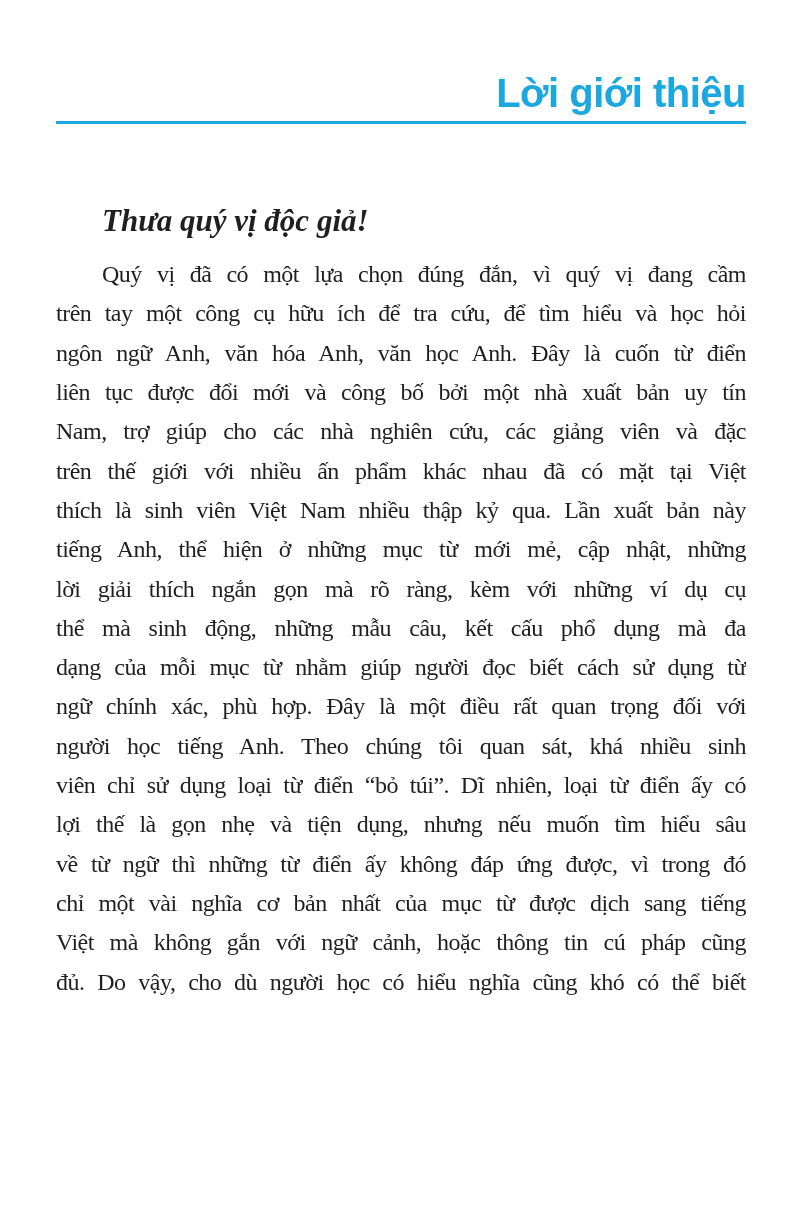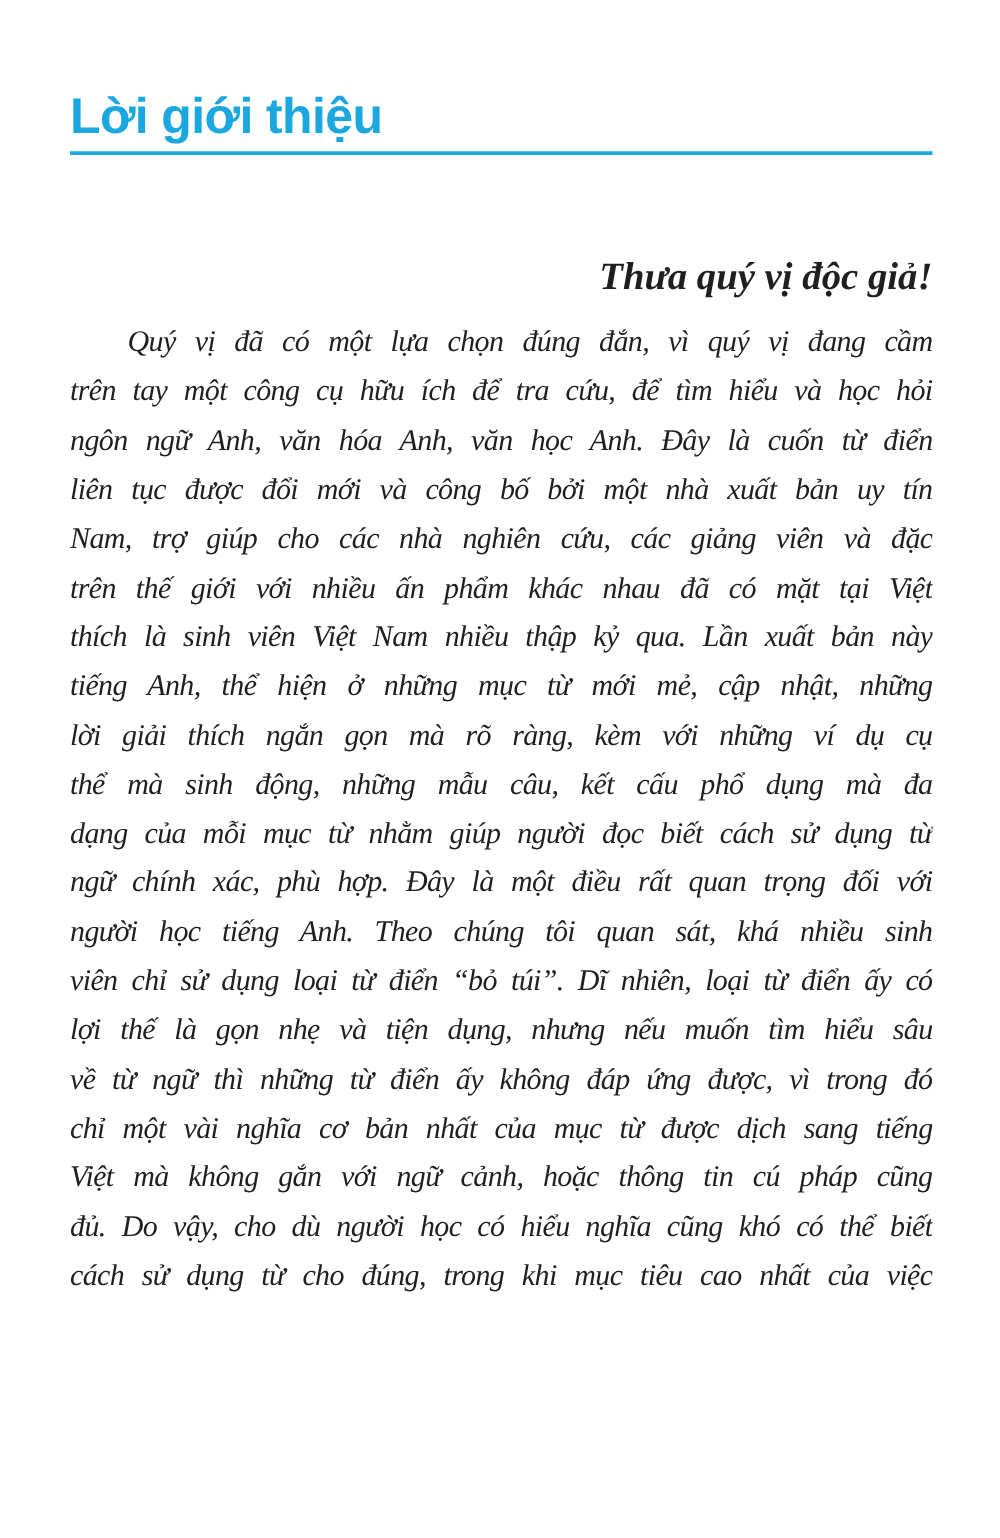--- a/index.html
+++ b/index.html
@@ -18,21 +18,21 @@
     height: 1230px;
     background: #fff;
     color: var(--text, #1f1f1f);
     font-family: "Liberation Serif", serif;
   }
   .header {
     margin: 70px 54px 0 56px;
   }
   .title {
     margin: 0;
-    text-align: left;
+    text-align: right;
     font-family: "Liberation Sans", sans-serif;
     font-weight: bold;
     font-size: 40px;
     line-height: 1.15;
     letter-spacing: -0.5px;
     color: var(--accent, #1ba7e0);
   }
   .rule {
     height: 3px;
     margin-top: 5px;
@@ -40,36 +40,34 @@
   }
   .salutation {
     margin: 78px 54px 0 56px;
     padding-left: 46px;
     font-family: "Liberation Serif", serif;
     font-style: italic;
     font-weight: bold;
     font-size: 31px;
     line-height: 1.2;
     color: var(--text, #1f1f1f);
-    text-align: right;
   }
   .body-lines {
     margin: 16px 54px 0 56px;
   }
   .body-lines .line {
     font-size: 24px;
     line-height: 39.3px;
     height: 39.3px;
     overflow: hidden;
     letter-spacing: -0.5px;
     word-spacing: -1px;
     text-align: justify;
     text-align-last: justify;
     color: var(--text, #1f1f1f);
-    font-style: italic;
   }
   .body-lines .line:first-child {
     text-indent: 46px;
   }
 </style>
 </head>
 <body>
 
 <div class="page">
   <header class="header">
@@ -91,16 +89,15 @@
         <div class="line">thể mà sinh động, những mẫu câu, kết cấu phổ dụng mà đa</div>
         <div class="line">dạng của mỗi mục từ nhằm giúp người đọc biết cách sử dụng từ</div>
         <div class="line">ngữ chính xác, phù hợp. Đây là một điều rất quan trọng đối với</div>
         <div class="line">người học tiếng Anh. Theo chúng tôi quan sát, khá nhiều sinh</div>
         <div class="line">viên chỉ sử dụng loại từ điển “bỏ túi”. Dĩ nhiên, loại từ điển ấy có</div>
         <div class="line">lợi thế là gọn nhẹ và tiện dụng, nhưng nếu muốn tìm hiểu sâu</div>
         <div class="line">về từ ngữ thì những từ điển ấy không đáp ứng được, vì trong đó</div>
         <div class="line">chỉ một vài nghĩa cơ bản nhất của mục từ được dịch sang tiếng</div>
         <div class="line">Việt mà không gắn với ngữ cảnh, hoặc thông tin cú pháp cũng</div>
         <div class="line">đủ. Do vậy, cho dù người học có hiểu nghĩa cũng khó có thể biết</div>
-        <div class="line">cách sử dụng từ cho đúng, trong khi mục tiêu cao nhất của việc</div>
       </div>
   </main>
 </div>
 
 </body></html>

